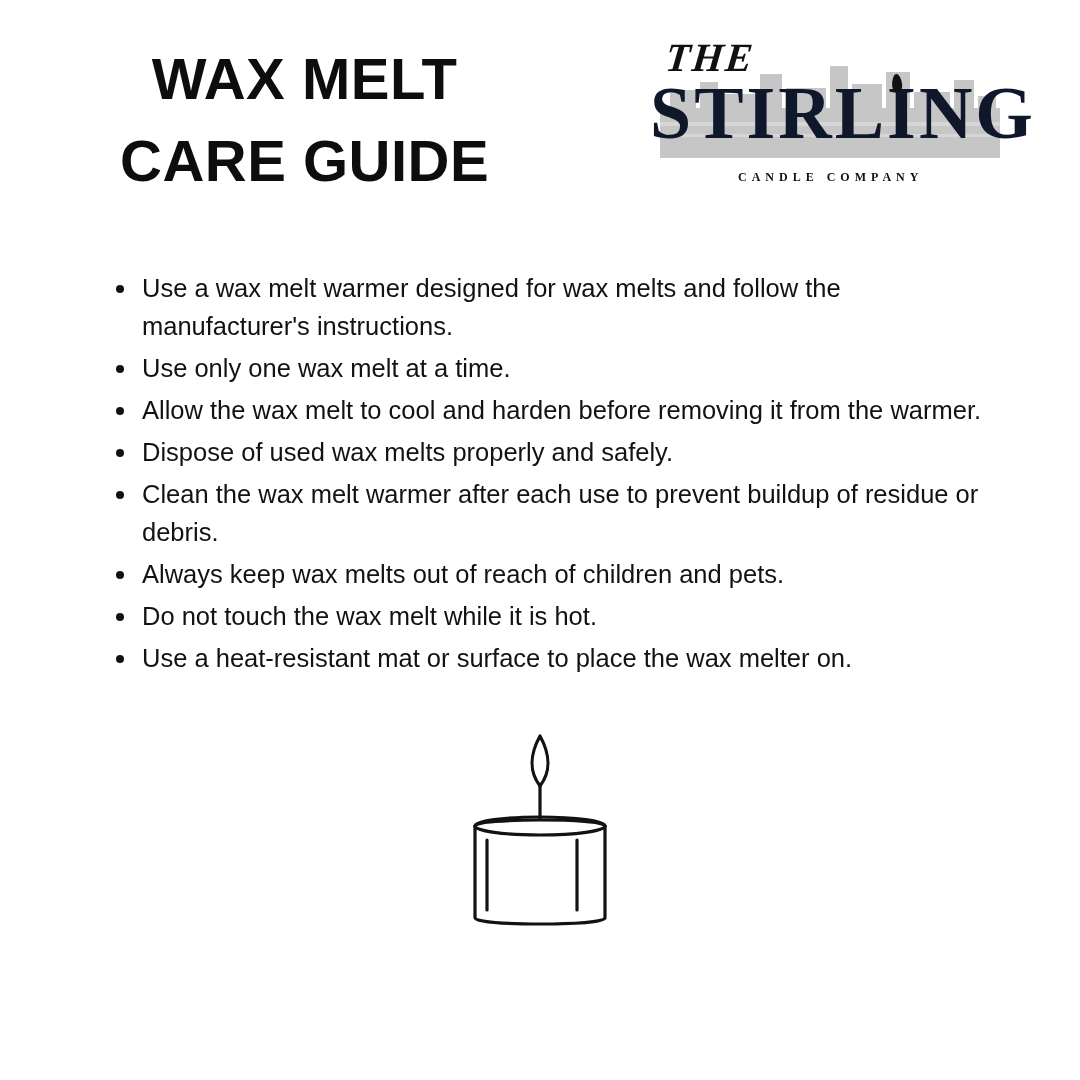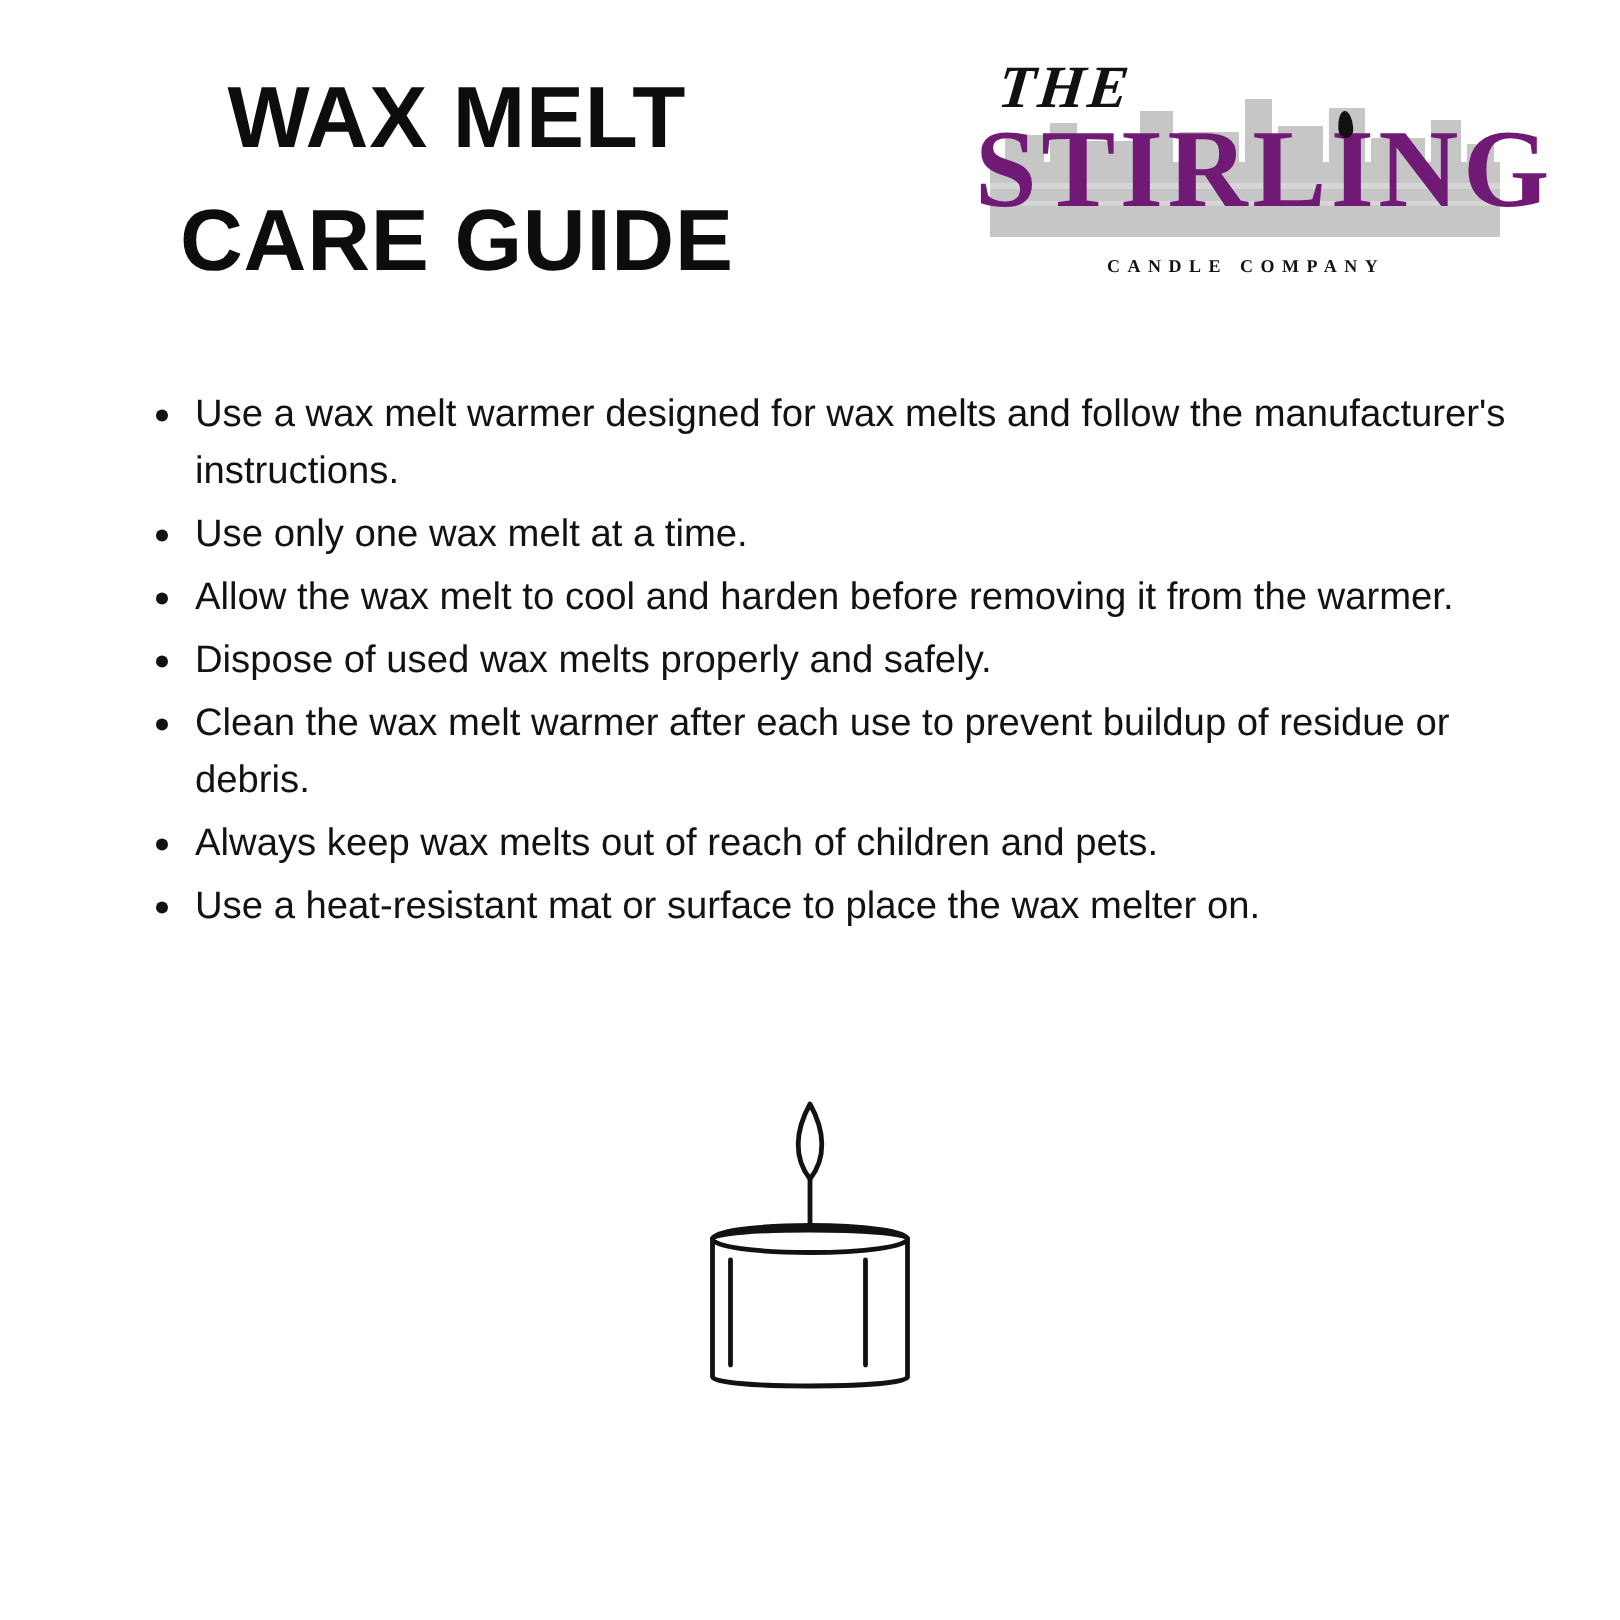--- a/index.html
+++ b/index.html
@@ -69,21 +69,21 @@
     transform: skewX(-6deg);
   }
   .logo-main {
     position: absolute;
     left: 8px;
     top: 44px;
     font-family: "Liberation Serif", serif;
     font-weight: bold;
     font-size: 74px;
     letter-spacing: 3px;
-    color: #701a75;
+    color: #0f172a;
     line-height: 1;
   }
   .logo-sub {
     position: absolute;
     left: 96px;
     top: 138px;
     font-family: "Liberation Serif", serif;
     font-size: 12px;
     letter-spacing: 5px;
     color: #111;
@@ -107,21 +107,21 @@
     height: 120px;
     opacity: 0.34;
   }
 
   
   .list-wrap {
     padding: 42px 58px 0 66px;
     box-sizing: border-box;
   }
   ul.care-list {
-    margin: 4px;
+    margin: 16px;
     padding: 0 0 0 34px;
     list-style: none;
   }
   ul.care-list li {
     position: relative;
     font-size: 25.5px;
     line-height: 1.49;
     color: #121212;
     margin: 0 0 4px 0;
     padding-left: 26px;
@@ -189,20 +189,21 @@
   </div>
 
   <div class="list-wrap">
     <ul class="care-list">
       <li>Use a wax melt warmer designed for wax melts and follow the manufacturer's instructions.</li>
       <li>Use only one wax melt at a time.</li>
       <li>Allow the wax melt to cool and harden before removing it from the warmer.</li>
       <li>Dispose of used wax melts properly and safely.</li>
       <li>Clean the wax melt warmer after each use to prevent buildup of residue or debris.</li>
       <li>Always keep wax melts out of reach of children and pets.</li>
+      <li>Do not touch the wax melt while it is hot.</li>
       <li>Use a heat-resistant mat or surface to place the wax melter on.</li>
     </ul>
   </div>
 
   <div class="candle-wrap">
     <svg width="170" height="210" viewBox="0 0 170 210">
       <g fill="none" stroke="#121212" stroke-width="3.2" stroke-linecap="round" stroke-linejoin="round">
         <path d="M85 8 C95 26 96 44 85 58 C74 44 75 26 85 8 Z"></path>
         <path d="M85 58 L85 90"></path>
         <path d="M20 98 C20 90 150 90 150 98"></path>

